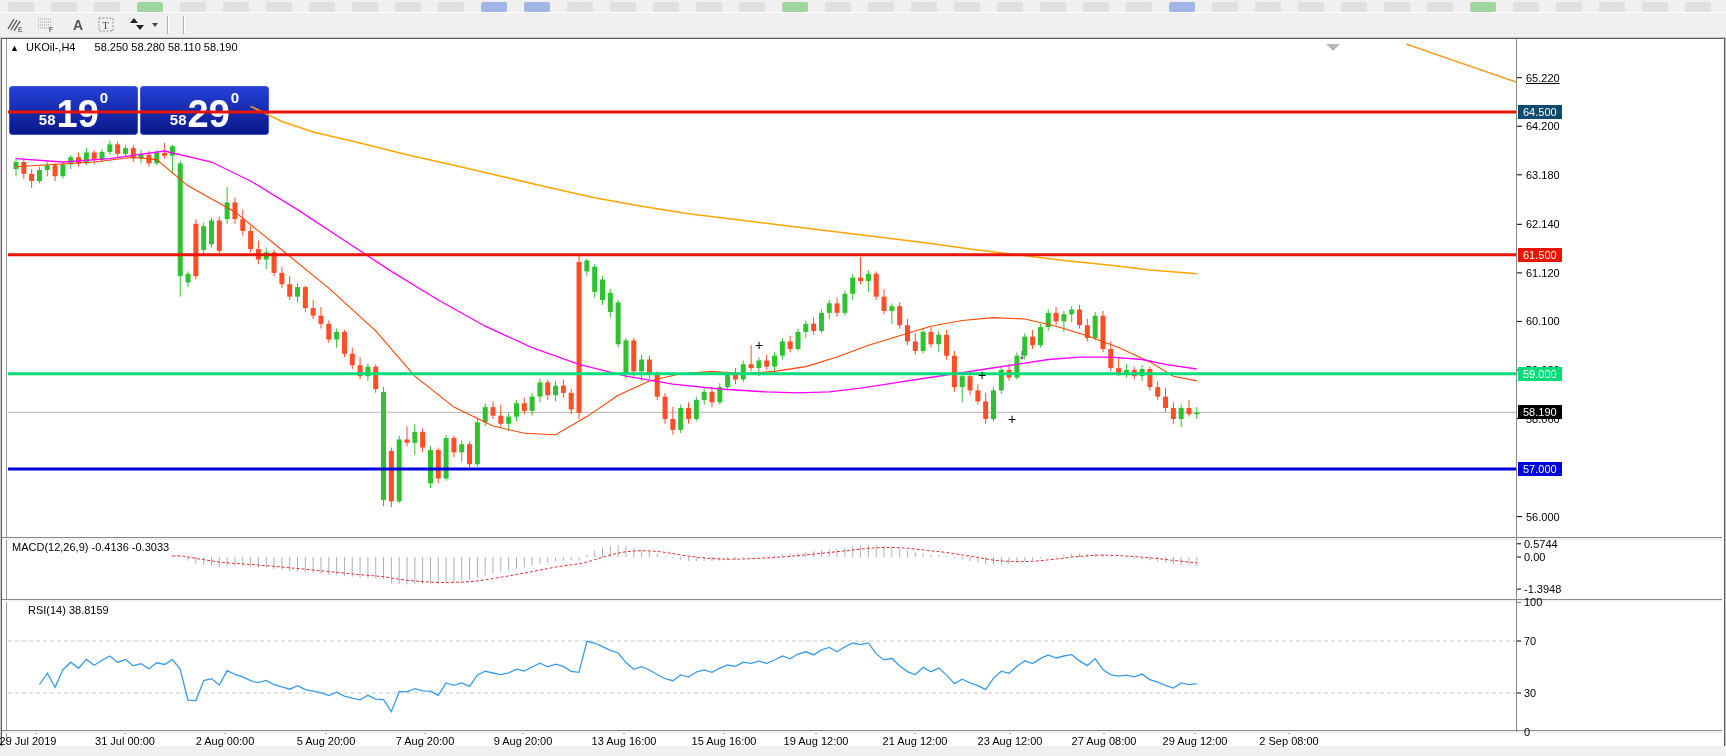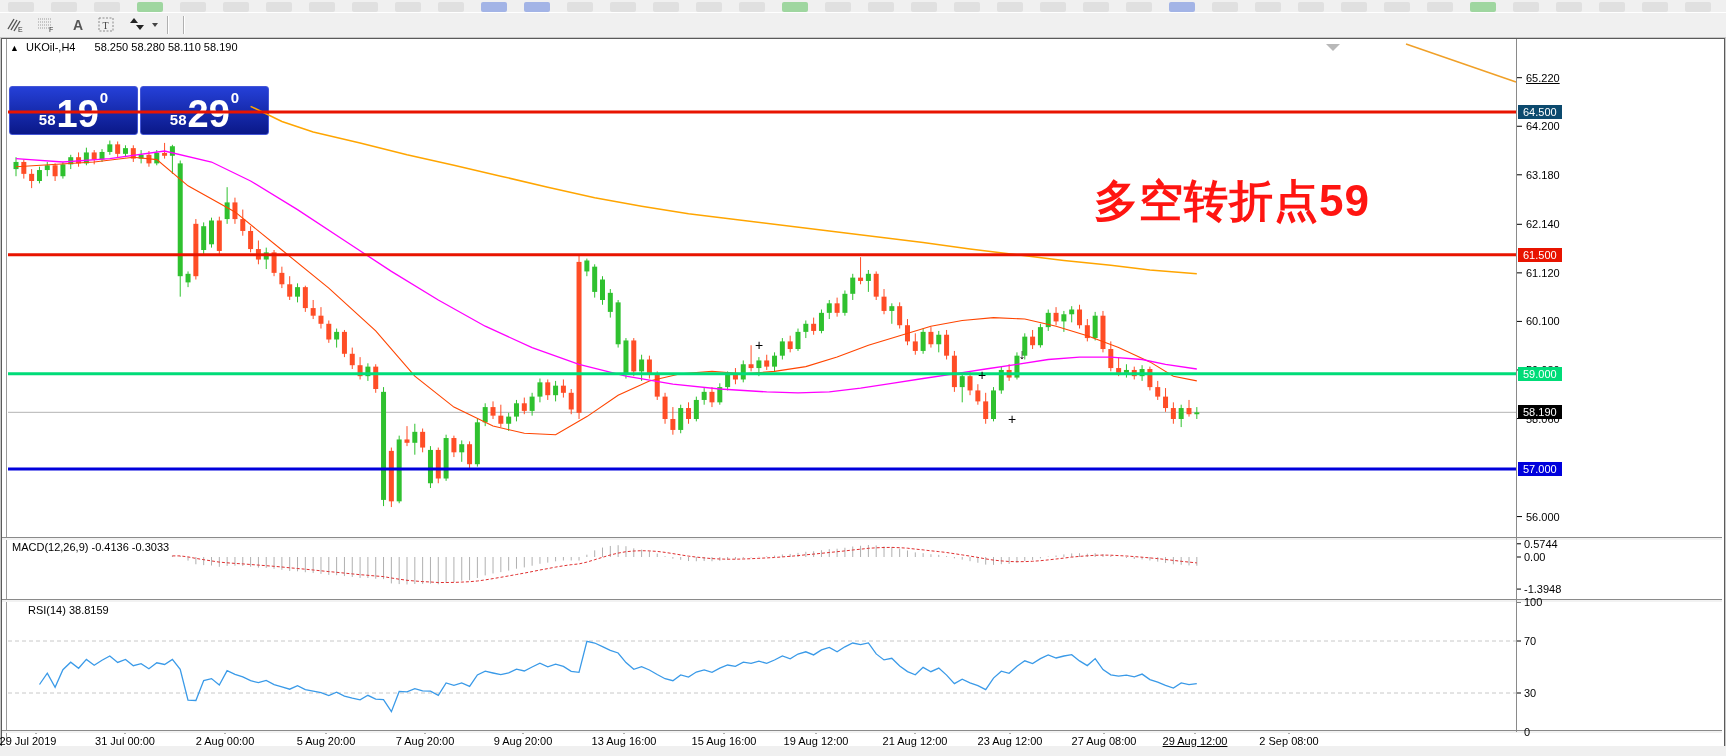--- a/index.html
+++ b/index.html
@@ -633,21 +633,20 @@
       <line x1="624" y1="730" x2="624" y2="734" stroke="#555" stroke-width="1"></line>
       <line x1="724" y1="730" x2="724" y2="734" stroke="#555" stroke-width="1"></line>
       <line x1="816" y1="730" x2="816" y2="734" stroke="#555" stroke-width="1"></line>
       <line x1="915" y1="730" x2="915" y2="734" stroke="#555" stroke-width="1"></line>
       <line x1="1010" y1="730" x2="1010" y2="734" stroke="#555" stroke-width="1"></line>
       <line x1="1104" y1="730" x2="1104" y2="734" stroke="#555" stroke-width="1"></line>
       <line x1="1195" y1="730" x2="1195" y2="734" stroke="#555" stroke-width="1"></line>
       <line x1="1289" y1="730" x2="1289" y2="734" stroke="#555" stroke-width="1"></line>
     </svg>
 
-  <div id="anno" class="abs">多空转折点59</div>
 
   <div class="abs split" style="top:537px;"></div>
   <div class="abs split" style="top:599px;"></div>
   <div class="abs split" style="top:730px;"></div>
   <div id="vaxis" class="abs"></div>
 
   <div class="lbl" style="left:12px;top:541px;">MACD(12,26,9) -0.4136 -0.3033</div>
   <div class="lbl" style="left:12px;top:604px;padding-left:16px;">RSI(14) 38.8159</div>
 
   <div id="botstrip" class="abs"></div>
@@ -678,15 +677,15 @@
     <div class="lbl" style="top: 735px; left: 225px; transform: translateX(-50%);">2 Aug 00:00</div>
     <div class="lbl" style="top: 735px; left: 326px; transform: translateX(-50%);">5 Aug 20:00</div>
     <div class="lbl" style="top: 735px; left: 425px; transform: translateX(-50%);">7 Aug 20:00</div>
     <div class="lbl" style="top: 735px; left: 523px; transform: translateX(-50%);">9 Aug 20:00</div>
     <div class="lbl" style="top: 735px; left: 624px; transform: translateX(-50%);">13 Aug 16:00</div>
     <div class="lbl" style="top: 735px; left: 724px; transform: translateX(-50%);">15 Aug 16:00</div>
     <div class="lbl" style="top: 735px; left: 816px; transform: translateX(-50%);">19 Aug 12:00</div>
     <div class="lbl" style="top: 735px; left: 915px; transform: translateX(-50%);">21 Aug 12:00</div>
     <div class="lbl" style="top: 735px; left: 1010px; transform: translateX(-50%);">23 Aug 12:00</div>
     <div class="lbl" style="top: 735px; left: 1104px; transform: translateX(-50%);">27 Aug 08:00</div>
-    <div class="lbl" style="top: 735px; left: 1195px; transform: translateX(-50%); text-decoration: underline;">29 Aug 12:00</div>
+    <div class="lbl" style="top: 735px; left: 1195px; transform: translateX(-50%);">29 Aug 12:00</div>
     <div class="lbl" style="top: 735px; left: 1289px; transform: translateX(-50%);">2 Sep 08:00</div>
   </div>
 
 </body></html>

